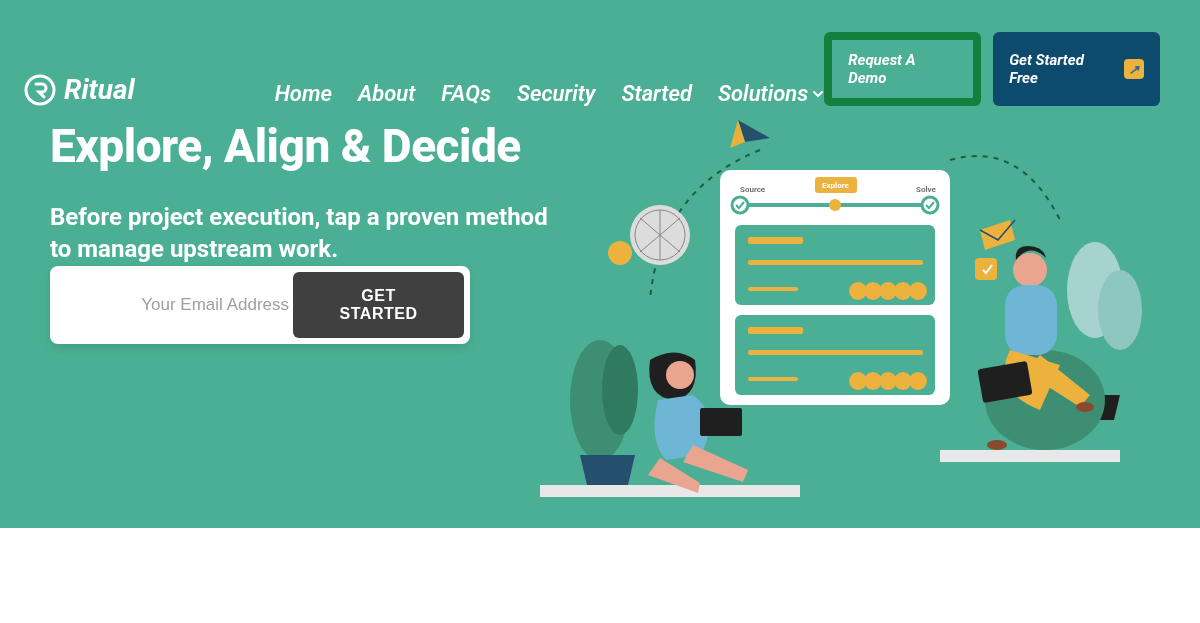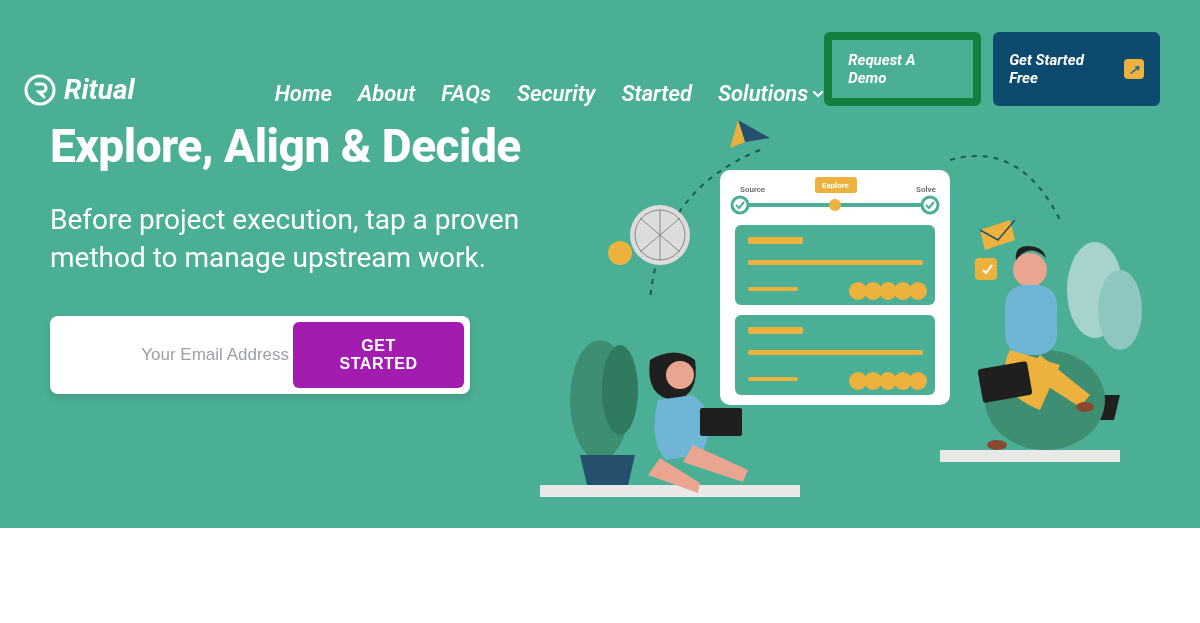--- a/index.html
+++ b/index.html
@@ -10,25 +10,25 @@
 .logo-icon { width:32px; height:32px; }
 .nav-menu { display:flex; gap:26px; margin-left:140px; }
 .nav-menu a { color:#fff; text-decoration:none; font-weight:600; font-size:22px; display:flex; align-items:center; gap:4px; }
 .nav-actions { margin-left:auto; display:flex; gap:12px; }
 .btn { padding:11px 16px; border-radius:6px; font-weight:700; font-size:15px; text-decoration:none; cursor:pointer; border:none; display:inline-flex; align-items:center; gap:8px; }
 .btn-outline { background:transparent; color:#fff; border:8px solid #15803d; }
 .btn-primary { background:#0c4a6e; color:#fff; }
 .btn-primary .arrow-box { background:#edb23e; color:#2a6a96; width:20px; height:20px; border-radius:4px; display:inline-flex; align-items:center; justify-content:center; font-size:13px; font-weight:900; }
 .content { position:absolute; left:50px; top:120px; max-width:520px; color:#fff; }
 .content h1 { font-size:46px; font-weight:800; line-height:1.15; margin-bottom:28px; letter-spacing:-0.5px; }
-.content p { font-size:28px; font-weight:400; line-height:1.35; margin-bottom:40px; }
+.content p { font-size:24px; font-weight:700; line-height:1.35; }
 .email-form { background:#fff; border-radius:8px; padding:6px 6px 6px 14px; display:flex; align-items:center; width:420px; box-shadow:0 4px 8px rgba(0,0,0,0.1); }
 .email-form input { border:none; outline:none; font-size:17px; flex:1; padding:12px 4px; color:#333;text-align:right; }
 .email-form input::placeholder { color:#9aa0a6; }
-.email-form button { background:#a21caf; color:#fff; border:none; padding:15px 28px; border-radius:6px; font-weight:800; font-size:16px; letter-spacing:0.5px; cursor:pointer; }
+.email-form button { background:#404040; color:#fff; border:none; padding:15px 28px; border-radius:6px; font-weight:800; font-size:16px; letter-spacing:0.5px; cursor:pointer; }
 .illus { position:absolute; left:540px; top:100px; width:620px; height:420px; }
 .chevron-icon { width:12px; height:12px; }
 </style>
 </head>
 <body>
 
 <div class="hero">
 
   <nav class="nav">
     <a class="logo">

